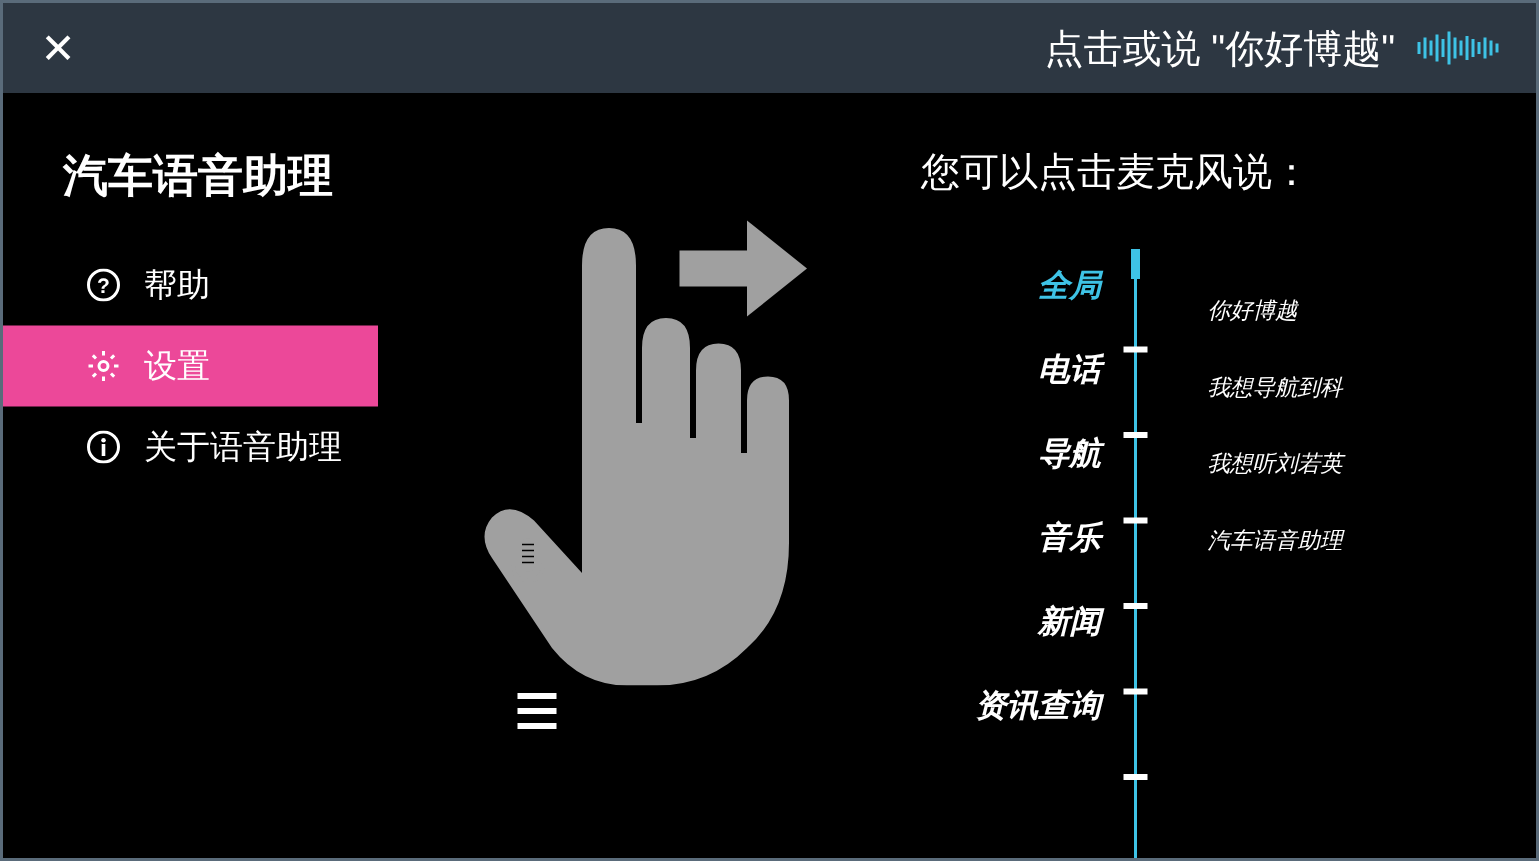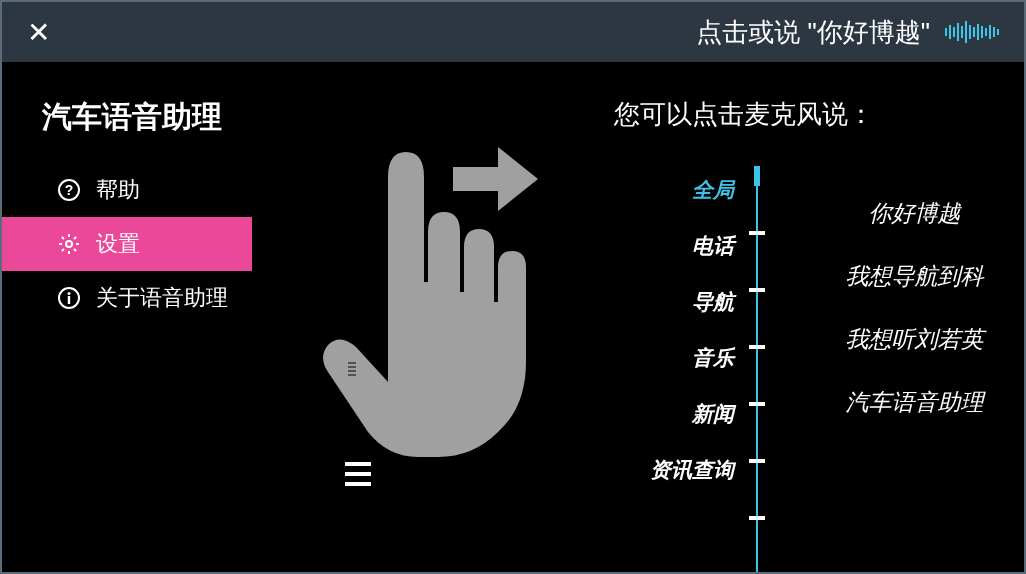--- a/index.html
+++ b/index.html
@@ -33,21 +33,21 @@
     .categories { width: 145px; display: flex; flex-direction: column; align-items: flex-end; }
     .cat-item { font-size: 21px; font-weight: bold; padding: 14px 15px 14px 0; cursor: pointer; }
     .cat-item.active { color: #3ec3e6; }
     
     .divider-col { display: flex; flex-direction: column; align-items: center; padding-top: 12px; position: relative; }
     .divider-col .vline { position: absolute; top: 8px; bottom: -30px; left: 50%; width: 2px; background: #3ec3e6; transform: translateX(-1px); }
     .divider-col .tick { width: 16px; height: 4px; background: #fff; margin-bottom: 53px; position: relative; z-index: 1; }
     .divider-col .tick.active { background: #3ec3e6; height: 20px; width: 6px; margin-top: -8px; margin-bottom: 45px; }
     
     .examples { flex: 1; display: flex; flex-direction: column; padding-left: 40px; padding-top: 20px; }
-    .example-item { font-size: 23px; padding: 16px 0; text-align: center; }
+    .example-item { font-size: 15px; padding: 16px 0; }
   </style>
 </head>
 <body>
 
 <div class="header">
   <div class="close-btn">✕</div>
   <div class="header-spacer"></div>
   <div class="header-prompt">点击或说 "你好博越"</div>
   <div class="sound-wave">
     <span style="height:8px"></span>

